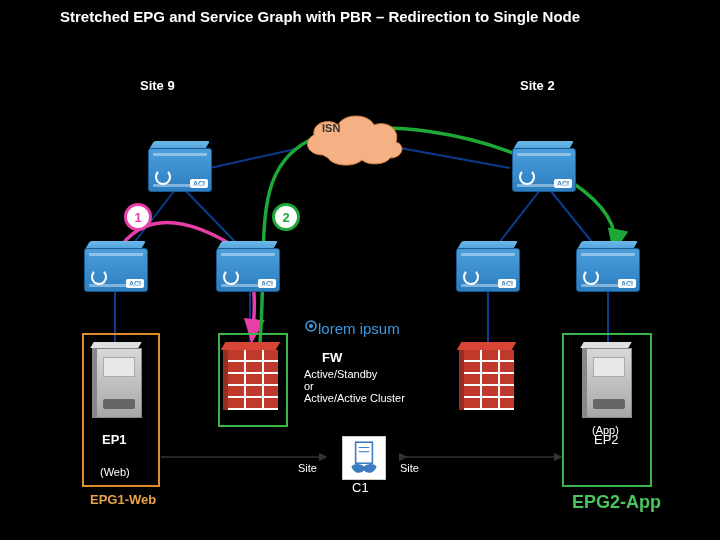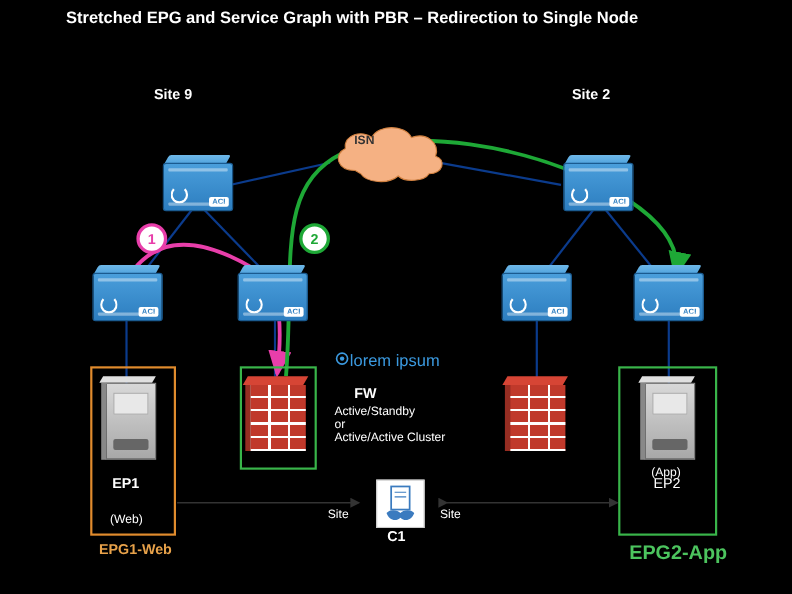--- a/index.html
+++ b/index.html
@@ -169,18 +169,18 @@
 <div class="lbl sub" style="top:424px;left:592px">(App)</div>
 
 <div class="contract" style="top:436px;left:342px">
 <svg viewBox="0 0 40 40">
       <rect x="12" y="5" width="16" height="20" fill="#fff" stroke="#3b7bbf" stroke-width="1.5"></rect>
       <line x1="15" y1="10" x2="25" y2="10" stroke="#3b7bbf"></line>
       <line x1="15" y1="14" x2="25" y2="14" stroke="#3b7bbf"></line>
       <path d="M8,28 C12,24 18,26 20,28 C22,26 28,24 32,28 C30,34 24,36 20,32 C16,36 10,34 8,28Z" fill="#3b7bbf"></path>
     </svg>
 </div>
-<div class="lbl" style="top:480px;left:352px;font-weight:bold">C1</div>
+<div class="lbl" style="top:480px;left:352px;font-weight:normal">C1</div>
 <div class="lbl sub" style="top:462px;left:298px">Site</div>
 <div class="lbl sub" style="top:462px;left:400px">Site</div>
 
 <div class="lbl" style="top:492px;left:90px;color:#e8a24a;font-weight:bold;font-size:13px">EPG1-Web</div>
 <div class="lbl" style="top:492px;left:572px;color:#4cc45e;font-weight:bold;font-size:18px">EPG2-App</div>
 
 </body></html>

